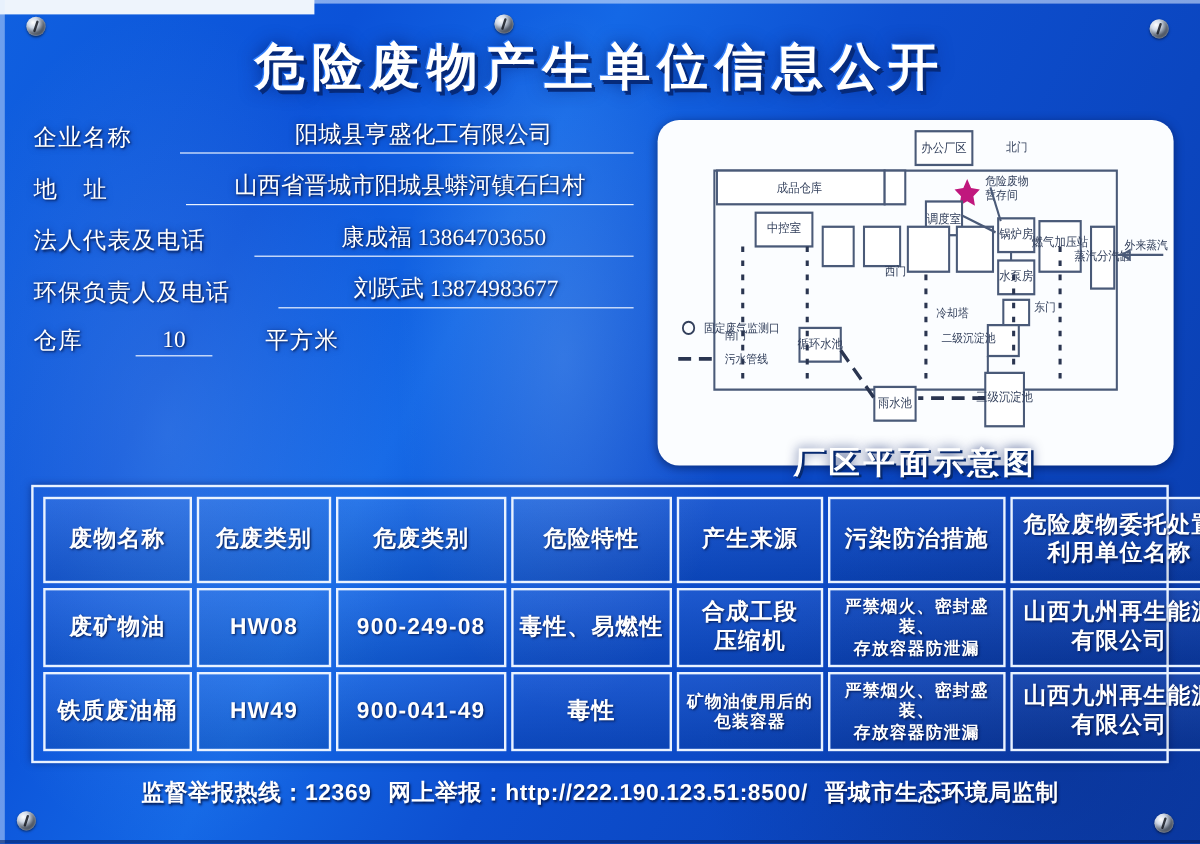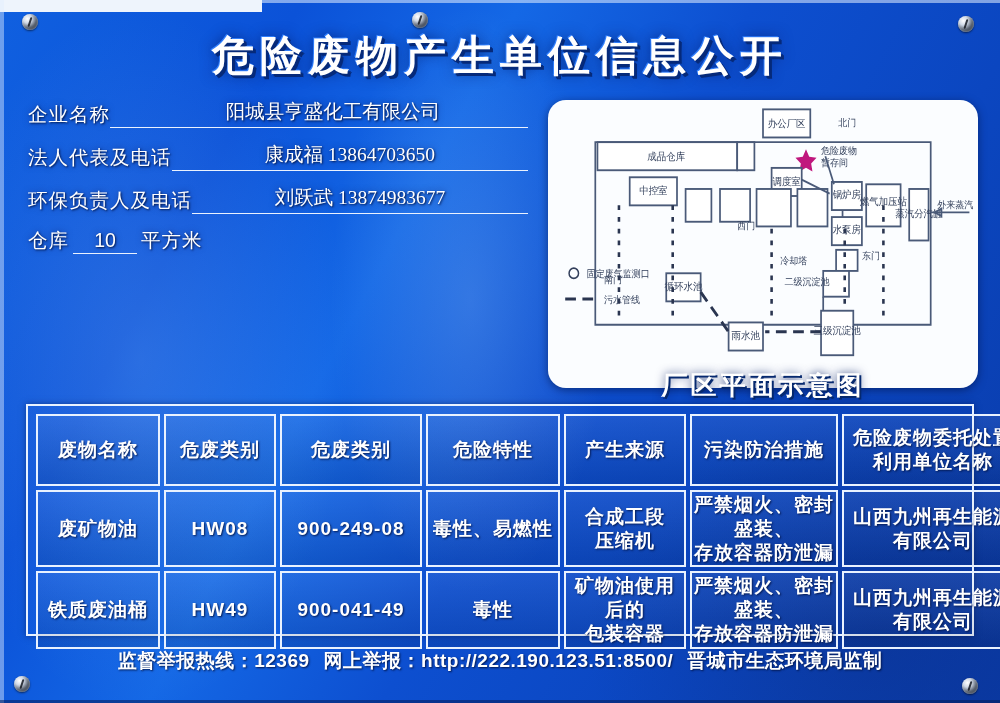--- a/index.html
+++ b/index.html
@@ -34,21 +34,21 @@
     font-size:42px;font-weight:700;letter-spacing:6px;color:#ffffff;
     font-family:"DejaVu Sans","Liberation Sans",sans-serif;
     text-shadow:
        2px 2px 0 #062a7a, 3px 3px 0 #062a7a, -1px -1px 0 #2f7dfb,
        0 0 14px rgba(0,30,110,.85);
   }
 
   
   #info{position:absolute;left:28px;top:98px;width:500px;color:#ffffff;}
   .row{display:flex;align-items:flex-end;margin-bottom:13px;font-size:19.5px;
-       text-shadow:1px 1px 2px rgba(2,20,70,.95),0 0 6px rgba(0,20,80,.5);white-space:nowrap;}
+       text-shadow:1px 1px 2px rgba(2,20,70,.95),0 0 6px rgba(0,20,80,.5);white-space:nowrap;gap:40px;}
   .lbl{flex:0 0 auto;letter-spacing:1px;}
   .lbl.spaced{letter-spacing:22px;padding-right:4px;}
   .fill{flex:1 1 auto;border-bottom:1.6px solid #eaf2ff;text-align:center;
         padding:0 6px 2px 6px;min-width:10px;font-family:Liberation Serif, serif;}
   .fill.lpad{padding-left:34px;}
   .inline-fill{display:inline-block;border-bottom:1.6px solid #eaf2ff;
         text-align:center;padding:0 6px 1px 6px;}
   .plain{letter-spacing:1px;}
 
   
@@ -67,21 +67,21 @@
      padding:4px;box-sizing:border-box;}
   table{width:100%;height:100%;border-collapse:separate;border-spacing:4px;table-layout:fixed;}
   td,th{border:2px solid #e9f2ff;color:#ffffff;text-align:center;vertical-align:middle;
         font-weight:700;letter-spacing:1px;line-height:1.25;
         text-shadow:1px 1px 2px rgba(2,20,70,.9);
         background:linear-gradient(180deg,rgba(255,255,255,.07),rgba(0,0,0,.10));}
   th{font-size:19px;height:66px;}
   td{font-size:19px;}
   .c1{width:118px}.c2{width:106px}.c3{width:136px}.c4{width:128px}
   .c5{width:116px}.c6{width:142px}.c7{width:176px}
-  td.small{font-size:19px;}
+  td.small{font-size:14px;}
 
   
   #footer{position:absolute;left:0;top:648px;width:1000px;
      display:flex;justify-content:center;align-items:baseline;gap:14px;
      color:#fff;font-size:19px;font-weight:700;letter-spacing:.5px;
      text-shadow:1px 1px 2px rgba(2,20,70,.95);}
   #footer .seg{white-space:nowrap;}
 
   
   .dbox{fill:#ffffff;stroke:#4a5a78;stroke-width:.8;}
@@ -111,37 +111,41 @@
 
   <div id="title">危险废物产生单位信息公开</div>
 
   <div id="info">
 
     <div class="row">
       <span class="lbl">企业名称</span>
       <span class="fill lpad">阳城县亨盛化工有限公司</span>
     </div>
 
+    <div class="row">
+      <span class="lbl spaced">地址</span>
+      <span class="fill">山西省晋城市阳城县蟒河镇石臼村</span>
+    </div>
 
     <div class="row">
       <span class="lbl">法人代表及电话</span>
       <span class="fill">康成福 13864703650</span>
     </div>
 
     <div class="row">
       <span class="lbl">环保负责人及电话</span>
       <span class="fill">刘跃武 13874983677</span>
     </div>
 
 
 
 
     <div class="row">
       <span class="plain">仓库</span>
-      <span class="inline-fill" style="min-width:52px;margin:0 4px;">10</span>
+      <span class="inline-fill" style="min-width:52px;margin:0 4px;font-family:Liberation Serif, serif;">10</span>
       <span class="plain">平方米</span>
     </div>
 
   </div>
 
   <div id="diagram-wrap">
     <div id="diagram">
       <svg viewBox="0 0 200 123" preserveAspectRatio="none">
 
         <path class="dline" d="M22 18 L178 18 L178 96 L22 96 Z"></path>

